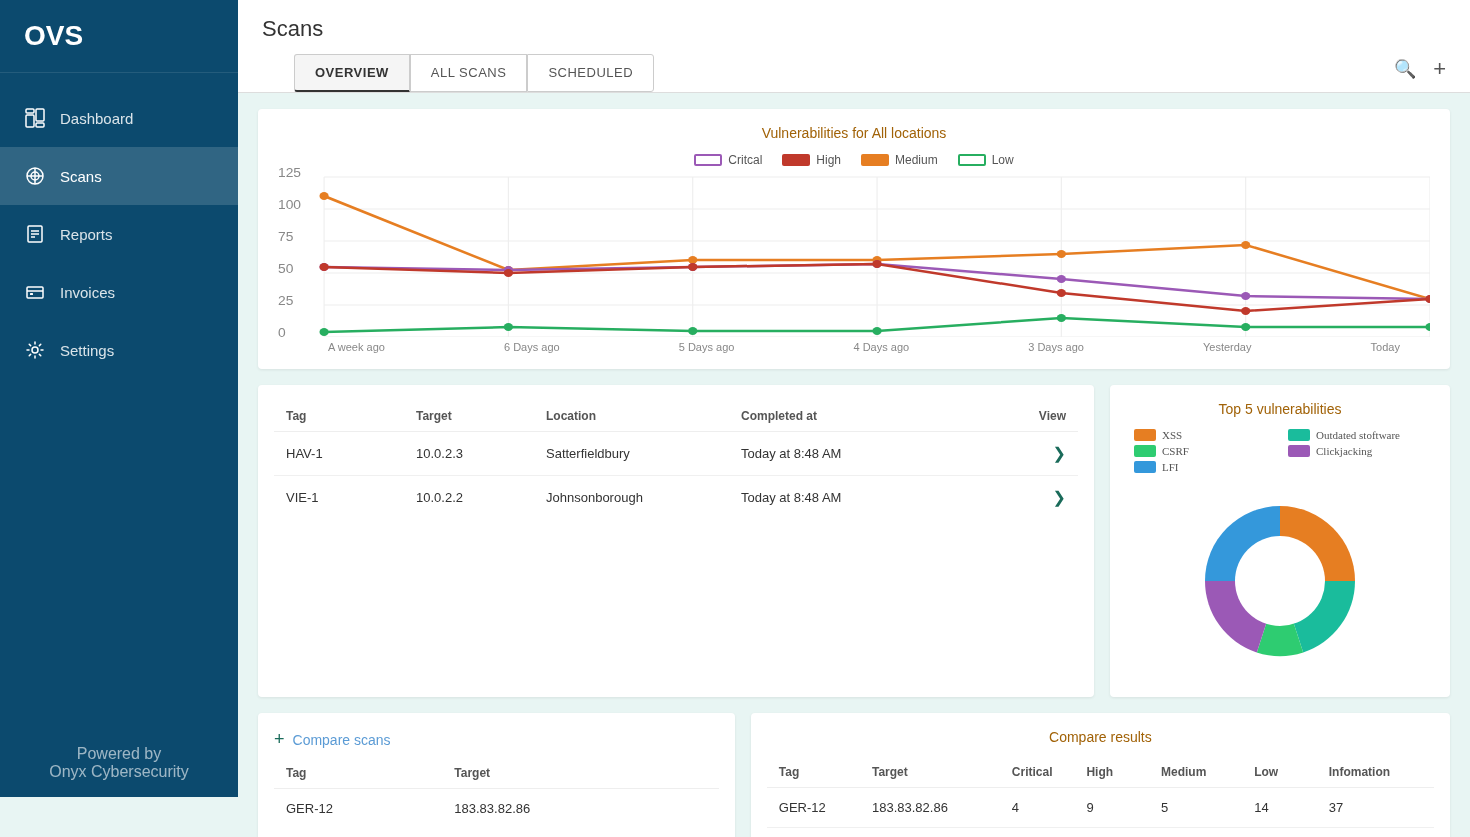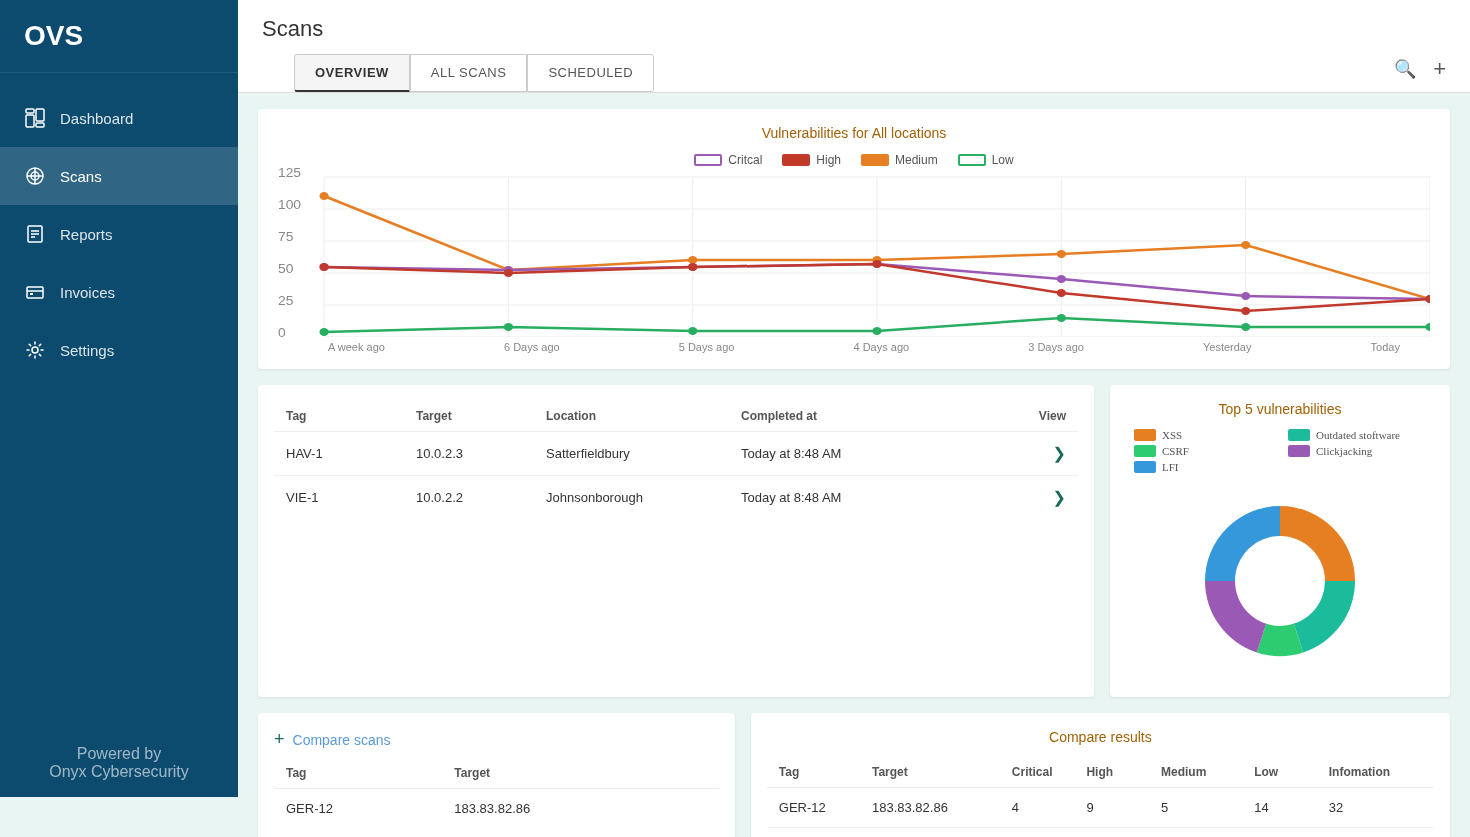--- a/index.html
+++ b/index.html
@@ -553,21 +553,21 @@
           <span>Low</span>
           <span>Infomation</span>
         </div>
         <div class="table-row results-table-header">
           <span>GER-12</span>
           <span>183.83.82.86</span>
           <span>4</span>
           <span>9</span>
           <span>5</span>
           <span>14</span>
-          <span>32</span>
+          <span>37</span>
         </div>
         <div class="table-row results-table-header">
           
           
           
           
           
           
           
         </div>

